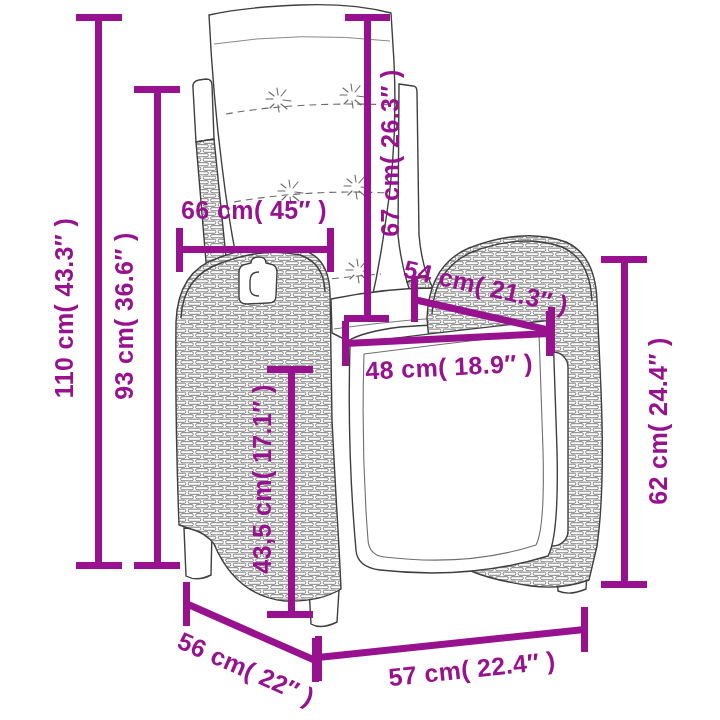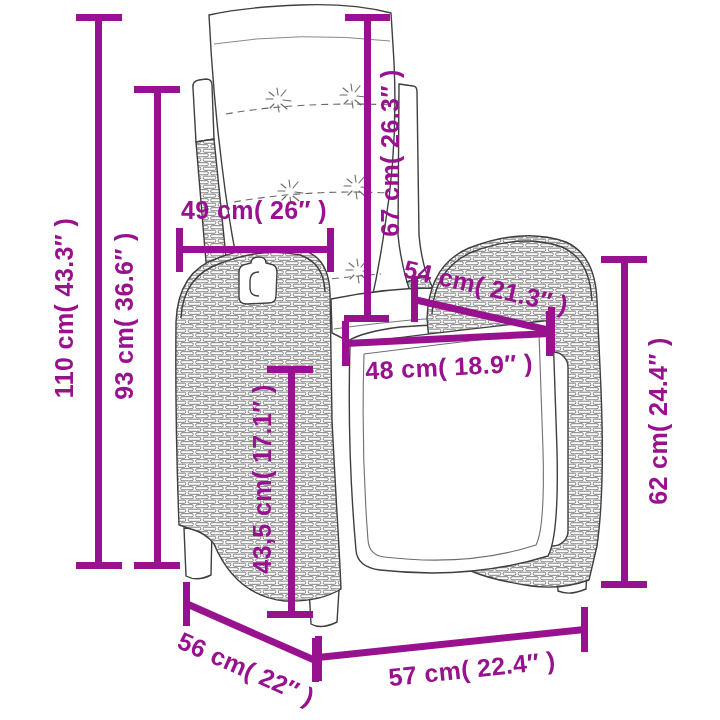--- a/index.html
+++ b/index.html
@@ -99,21 +99,21 @@
   <div class="lbl" style="left:124px;top:316px;--r:-90deg">93 cm( 36.6″ )</div>
 
   <div class="d" style="left:364px;top:14px;width:7px;height:308px"></div>
   <div class="d" style="left:345px;top:14px;width:45px;height:7px"></div>
   <div class="d" style="left:344px;top:315px;width:45px;height:7px"></div>
   <div class="lbl" style="left:390px;top:153px;--r:-90deg">67 cm( 26.3″ )</div>
 
   <div class="d" style="left:179px;top:246px;width:152px;height:7px"></div>
   <div class="d" style="left:176px;top:228px;width:7px;height:44px"></div>
   <div class="d" style="left:327px;top:228px;width:7px;height:44px"></div>
-  <div class="lbl" style="left:254px;top:210px">49 cm( 26″ )</div>
+  <div class="lbl" style="left:254px;top:210px">66 cm( 45″ )</div>
 
   <div class="dr" style="left:414px;top:296px;width:141px;transform:rotate(12.8deg)"></div>
   <div class="d" style="left:411px;top:276px;width:7px;height:46px"></div>
   <div class="d" style="left:548px;top:307px;width:7px;height:46px"></div>
   <div class="lbl" style="left:486px;top:287px;--r:12.8deg">54 cm( 21.3″ )</div>
 
   <div class="dr" style="left:345px;top:340px;width:205px;transform:rotate(-2.8deg)"></div>
   <div class="d" style="left:342px;top:321px;width:7px;height:45px"></div>
   <div class="d" style="left:546px;top:311px;width:7px;height:45px"></div>
   <div class="lbl" style="left:449px;top:367px;--r:-2.8deg">48 cm( 18.9″ )</div>

